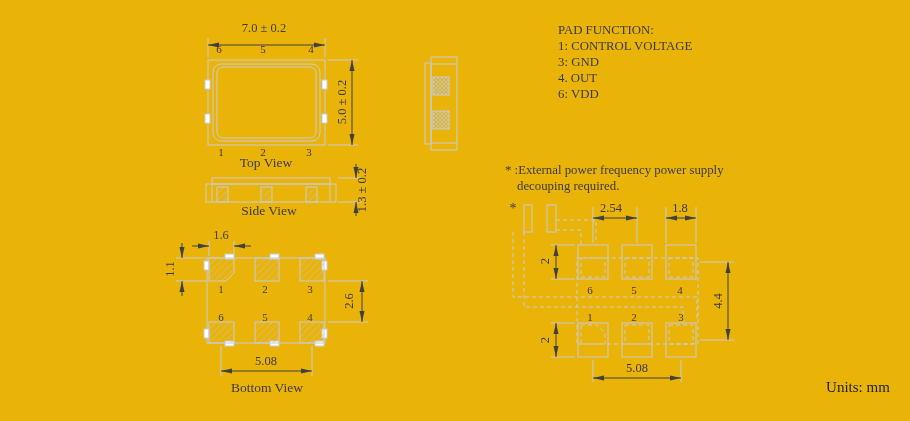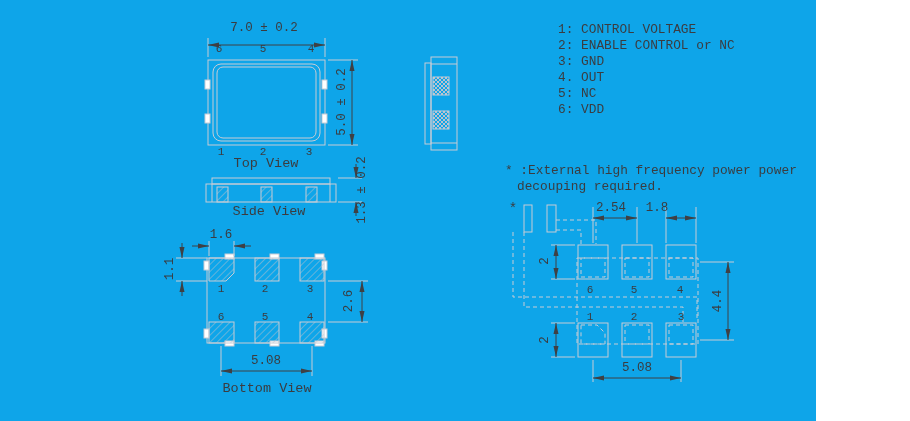--- a/index.html
+++ b/index.html
@@ -1,17 +1,17 @@
 <!DOCTYPE html>
 <html style="--line: #c7ccd5; --dim: #3f4044; --text: #3b3c40; --units_text: #1e1e2e; --hatch: #bcc2cc;"><head>
 <meta charset="utf-8">
 <style>
   html,body{margin:0;padding:0;background:#fff}
-  .canvas{position:relative;width:816px;height:421px;background:#0ea5e9;
-          font-family:Liberation Mono, monospace;overflow:hidden}
+  .canvas{position:relative;width:910px;height:421px;background:#eab308;
+          font-family:Liberation Serif, serif;overflow:hidden}
   svg.lw{position:absolute;left:0;top:0}
   .ln{stroke:var(--line);fill:none;stroke-width:1}
   .lnf{stroke:var(--line);fill:#ffffff;stroke-width:1}
   .dk{stroke:var(--dim);fill:none;stroke-width:1}
   .dash{stroke:var(--line);fill:none;stroke-width:1;stroke-dasharray:4 3}
   .hatch{stroke:var(--line);fill:url(#hatchD);stroke-width:1}
   .xhatch{stroke:var(--line);fill:url(#hatchX);stroke-width:1}
   .hl{stroke:var(--hatch);stroke-width:1}
   .arrow{fill:var(--dim)}
   .t{position:absolute;transform:translate(-50%,-50%);color:var(--text);
@@ -166,46 +166,45 @@
   <span class="t pin" style="left:221px;top:152px">1</span>
   <span class="t pin" style="left:263px;top:152px">2</span>
   <span class="t pin" style="left:309px;top:152px">3</span>
   <span class="t vlabel" style="left:266px;top:163px">Top View</span>
   <span class="tv" style="left:342px;top:102px">5.0 ± 0.2</span>
 
   <span class="t vlabel" style="left:269px;top:211px">Side View</span>
   <span class="tv" style="left:362px;top:190px">1.3 ± 0.2</span>
 
   <div class="pf">
+    <div>PAD FUNCTION:</div>
     <div>1: CONTROL VOLTAGE</div>
-    <div>2: ENABLE CONTROL or NC</div>
     <div>3: GND</div>
     <div>4. OUT</div>
-    <div>5: NC</div>
     <div>6: VDD</div>
   </div>
 
-  <div class="note1">* :External high frequency power power</div>
+  <div class="note1">* :External power frequency power supply</div>
   <div class="note2">decouping required.</div>
 
   <span class="t" style="left:221px;top:235px">1.6</span>
   <span class="tv" style="left:170px;top:269px">1.1</span>
   <span class="tv" style="left:349px;top:301px">2.6</span>
   <span class="t" style="left:266px;top:361px">5.08</span>
   <span class="t pin" style="left:221px;top:289px">1</span>
   <span class="t pin" style="left:265px;top:289px">2</span>
   <span class="t pin" style="left:310px;top:289px">3</span>
   <span class="t pin" style="left:221px;top:317px">6</span>
   <span class="t pin" style="left:265px;top:317px">5</span>
   <span class="t pin" style="left:310px;top:317px">4</span>
   <span class="t vlabel" style="left:267px;top:388px">Bottom View</span>
 
   <span class="t star" style="left:513px;top:209px">*</span>
   <span class="t" style="left:611px;top:208px">2.54</span>
-  <span class="t" style="left:657px;top:208px">1.8</span>
+  <span class="t" style="left:680px;top:208px">1.8</span>
   <span class="tv" style="left:545px;top:261px">2</span>
   <span class="tv" style="left:545px;top:340px">2</span>
   <span class="tv" style="left:718px;top:301px">4.4</span>
   <span class="t" style="left:637px;top:368px">5.08</span>
   <span class="t pin" style="left:590px;top:290px">6</span>
   <span class="t pin" style="left:634px;top:290px">5</span>
   <span class="t pin" style="left:680px;top:290px">4</span>
   <span class="t pin" style="left:590px;top:317px">1</span>
   <span class="t pin" style="left:634px;top:317px">2</span>
   <span class="t pin" style="left:681px;top:317px">3</span>

